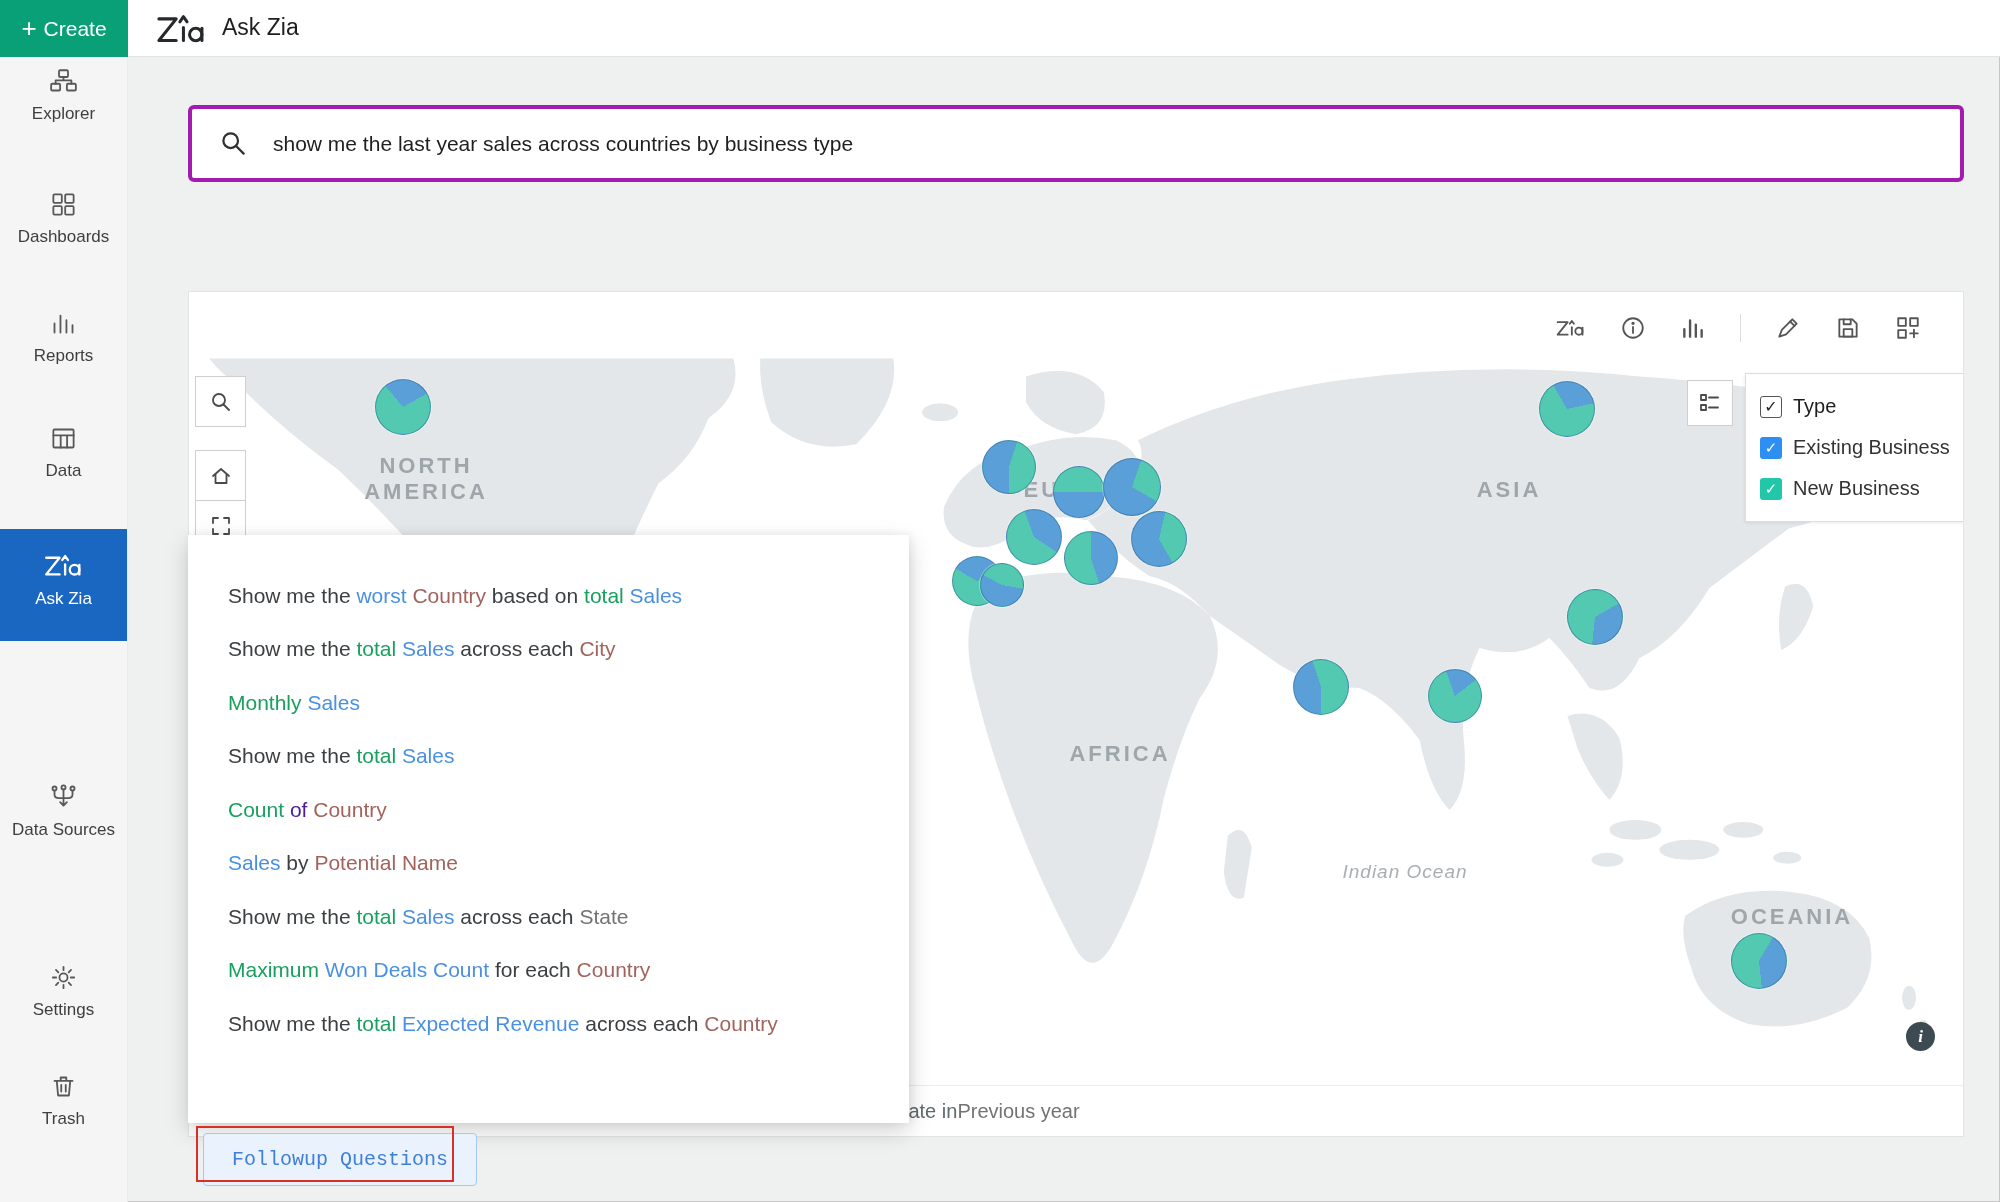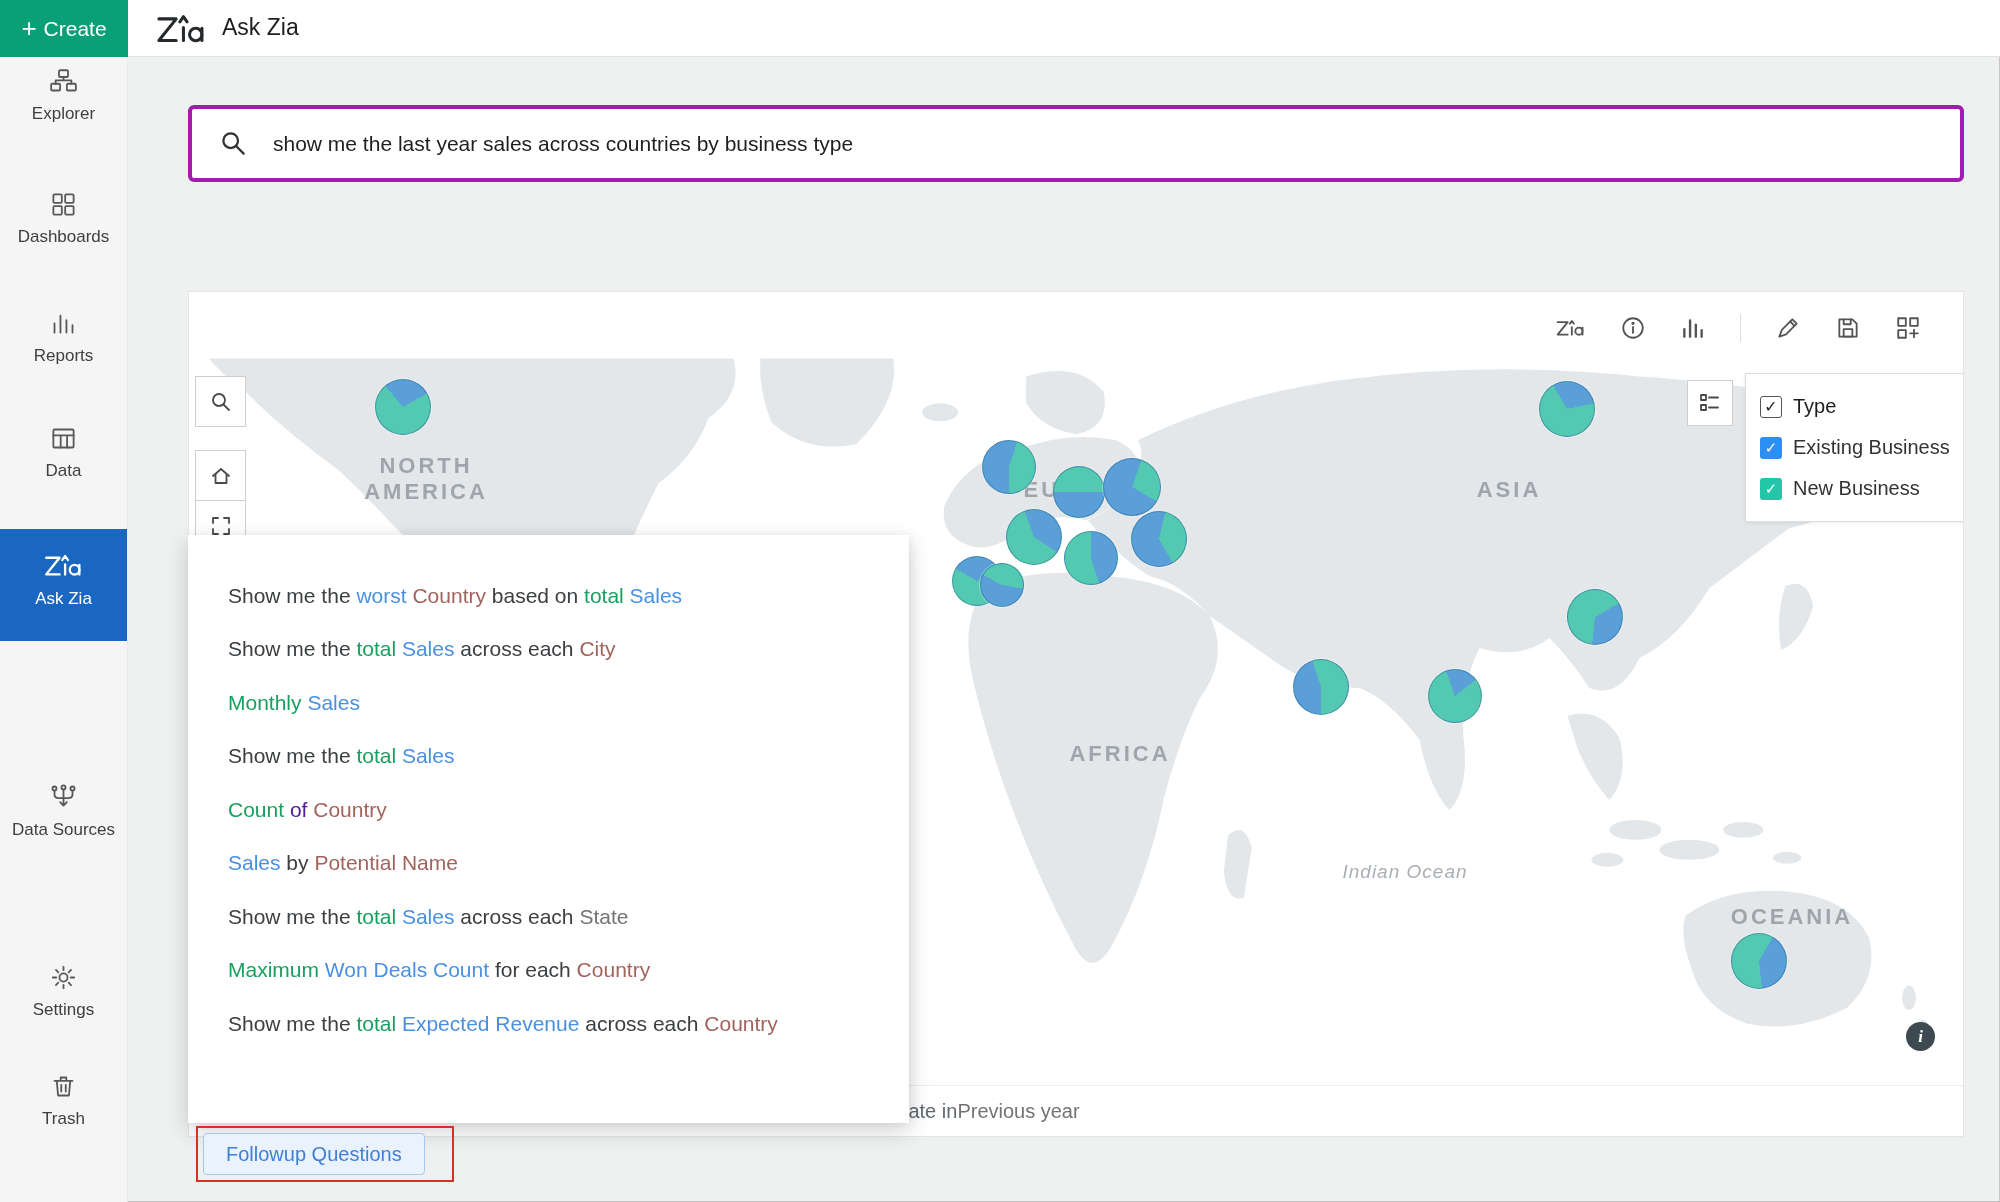--- a/index.html
+++ b/index.html
@@ -55,21 +55,21 @@
   .map-info { position:absolute; right:28px; bottom:28px; width:29px; height:29px; border-radius:50%; background:#3e4a52; color:#fff; font-size:17px; font-style:italic; font-weight:700; display:flex; align-items:center; justify-content:center; z-index:4; font-family:"Liberation Serif", serif; }
 
   .card-footer { position:absolute; left:0; right:0; top:793px; height:52px; border-top:1px solid #ececec; display:flex; align-items:center; padding-left:705px; font-size:20px; color:#60696d; }
   .card-footer .flink { color:#737373; cursor:pointer; }
 
   
   .panel { position:absolute; left:188px; top:535px; width:721px; height:588px; background:#fff; box-shadow:0 8px 22px rgba(0,0,0,.18), 2px 0 8px rgba(0,0,0,.06); z-index:30; padding:34px 20px 0 40px; }
   .sug-row { height:53.5px; display:flex; align-items:center; font-size:21px; cursor:pointer; white-space:pre; }
 
   
-  .followup { position:absolute; left:203px; top:1133px; height:42px; padding:0 22px; background:#eaf2fd; border:1px solid #a5c8f0; border-radius:4px; color:#3f7fd6; font-size:20px; font-family:Liberation Sans, sans-serif; cursor:pointer; z-index:32; }
+  .followup { position:absolute; left:203px; top:1133px; height:53px; padding:0 28px; background:#eaf2fd; border:1px solid #a5c8f0; border-radius:4px; color:#3f7fd6; font-size:20px; font-family:Liberation Mono, monospace; cursor:pointer; z-index:32; }
   .annotation { position:absolute; left:196px; top:1126px; width:258px; height:56px; border:2px solid #d93025; z-index:40; pointer-events:none; }
 </style>
 </head>
 <body>
 
 <div class="screen">
 
   <header class="topbar">
     <div class="create-btn">
       <span class="plus">+</span>

